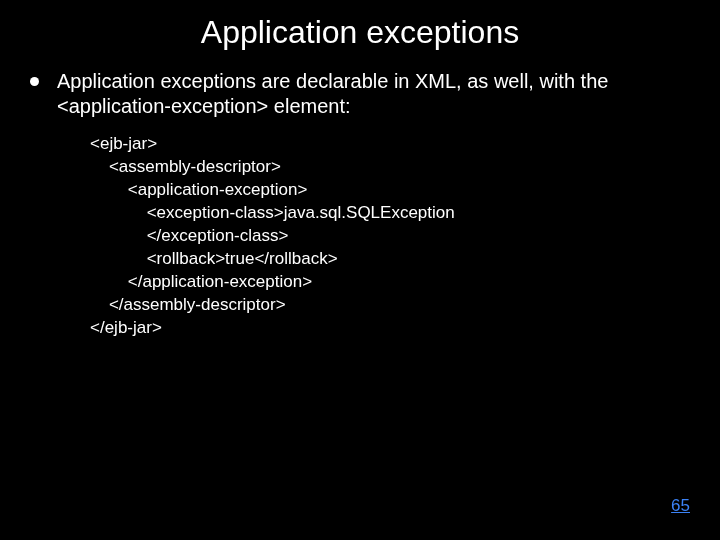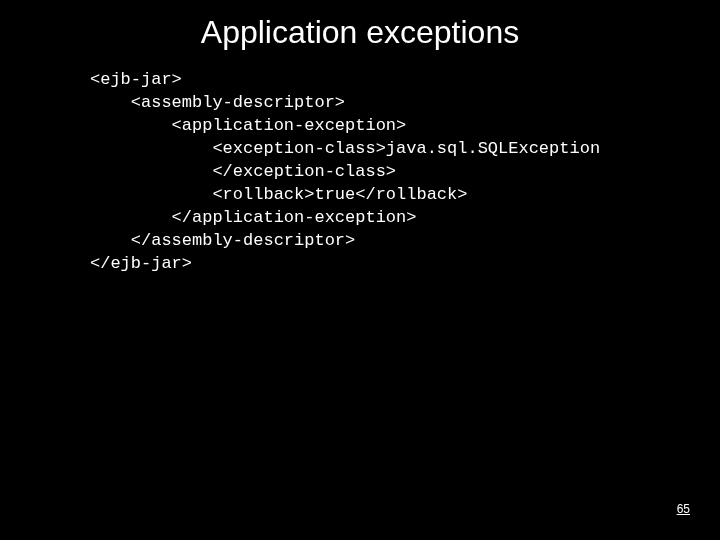--- a/index.html
+++ b/index.html
@@ -36,42 +36,46 @@
     border-radius: 50%;
     flex: 0 0 auto;
     margin-top: 8px;
     margin-right: 18px;
   }
   .bullet-text {
     font-size: 20px;
     line-height: 1.25;
   }
   .code-block {
-    font-family: Liberation Mono, monospace;
+    font-family: Liberation Sans, sans-serif;
     font-size: 17px;
     line-height: 1.35;
     margin: 6px 0 20px 60px;
     white-space: pre;
   }
   .page-num {
     position: absolute;
     bottom: 24px;
     right: 30px;
-    font-size: 12px;
-    color: #ffffff;
+    font-size: 17px;
+    color: #3b82f6;
     text-decoration: underline;
   }
 </style>
 </head>
 <body>
 
 <div class="slide">
 
   <div class="title">Application exceptions</div>
 
+  <div class="bullet-block">
+    <div class="bullet-dot"></div>
+    <div class="bullet-text">Application exceptions are declarable in XML, as well, with the &lt;application-exception&gt; element:</div>
+  </div>
 
   <div class="code-block"><span>&lt;ejb-jar&gt;</span>
 <span>    &lt;assembly-descriptor&gt;</span>
 <span>        &lt;application-exception&gt;</span>
 <span>            &lt;exception-class&gt;java.sql.SQLException</span>
 <span>            &lt;/exception-class&gt;</span>
 <span>            &lt;rollback&gt;true&lt;/rollback&gt;</span>
 <span>        &lt;/application-exception&gt;</span>
 <span>    &lt;/assembly-descriptor&gt;</span>
 <span>&lt;/ejb-jar&gt;</span></div>

